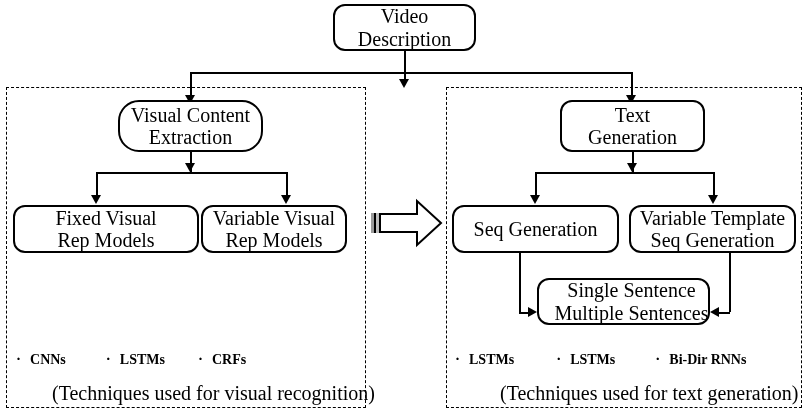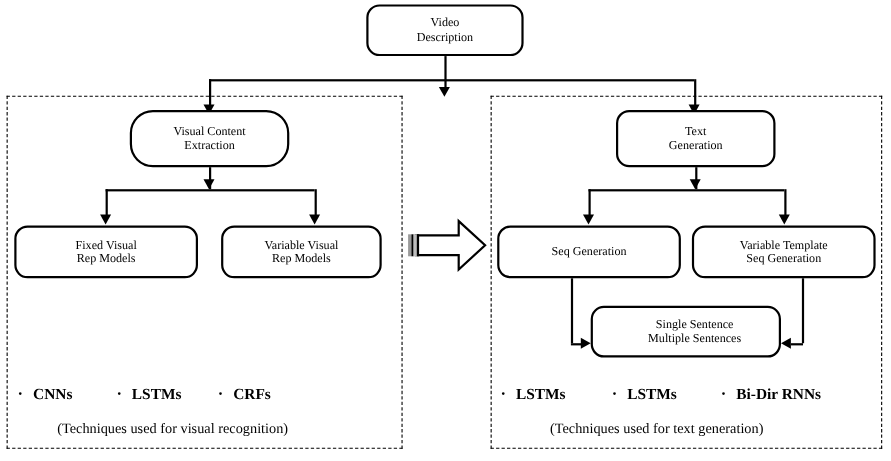--- a/index.html
+++ b/index.html
@@ -25,21 +25,21 @@
     box-sizing: border-box;
     border: 2px solid #000000;
     border-radius: 12px;
     background: #ffffff;
     display: flex;
     flex-direction: column;
     align-items: center;
     justify-content: center;
     text-align: center;
     line-height: 1.12;
-    font-size: 11px;
+    font-size: 20px;
     z-index: 5;
   }
   .box .ln { display: block; white-space: nowrap; }
   
   .panel {
     position: absolute;
     box-sizing: border-box;
     border: 1.6px dashed #000000;
     background: transparent;
     z-index: 1;
@@ -102,21 +102,21 @@
   }
   .bullets .dot {
     display: inline-block;
     font-weight: bold;
     font-size: 15px;
     margin-right: 9px;
     line-height: 1;
   }
   .caption {
     position: absolute;
-    font-size: 13px;
+    font-size: 20px;
     font-weight: normal;
     white-space: nowrap;
     z-index: 4;
   }
 </style>
 </head>
 <body>
 
 <div id="canvas">
 
@@ -146,21 +146,21 @@
   </div>
 
   <div class="vline" style="left:190px; top:152px; height:20px;"></div>
   <div class="arrow-down" style="left:185px; top:163px;"></div>
   <div class="hline" style="left:96px; top:172px; width:190px;"></div>
   <div class="vline" style="left:96px; top:172px; height:26px;"></div>
   <div class="arrow-down" style="left:91px; top:195px;"></div>
   <div class="vline" style="left:286px; top:172px; height:26px;"></div>
   <div class="arrow-down" style="left:281px; top:195px;"></div>
 
-  <div class="box" style="left:13px; top:205px; width:167px; height:48px;">
+  <div class="box" style="left:13px; top:205px; width:186px; height:48px;">
     <span class="ln">Fixed Visual</span>
     <span class="ln">Rep Models</span>
   </div>
 
   <div class="box" style="left:201px; top:205px; width:146px; height:48px;">
     <span class="ln">Variable Visual</span>
     <span class="ln">Rep Models</span>
   </div>
 
   <div class="bullets" style="left:16px; top:352px;">

